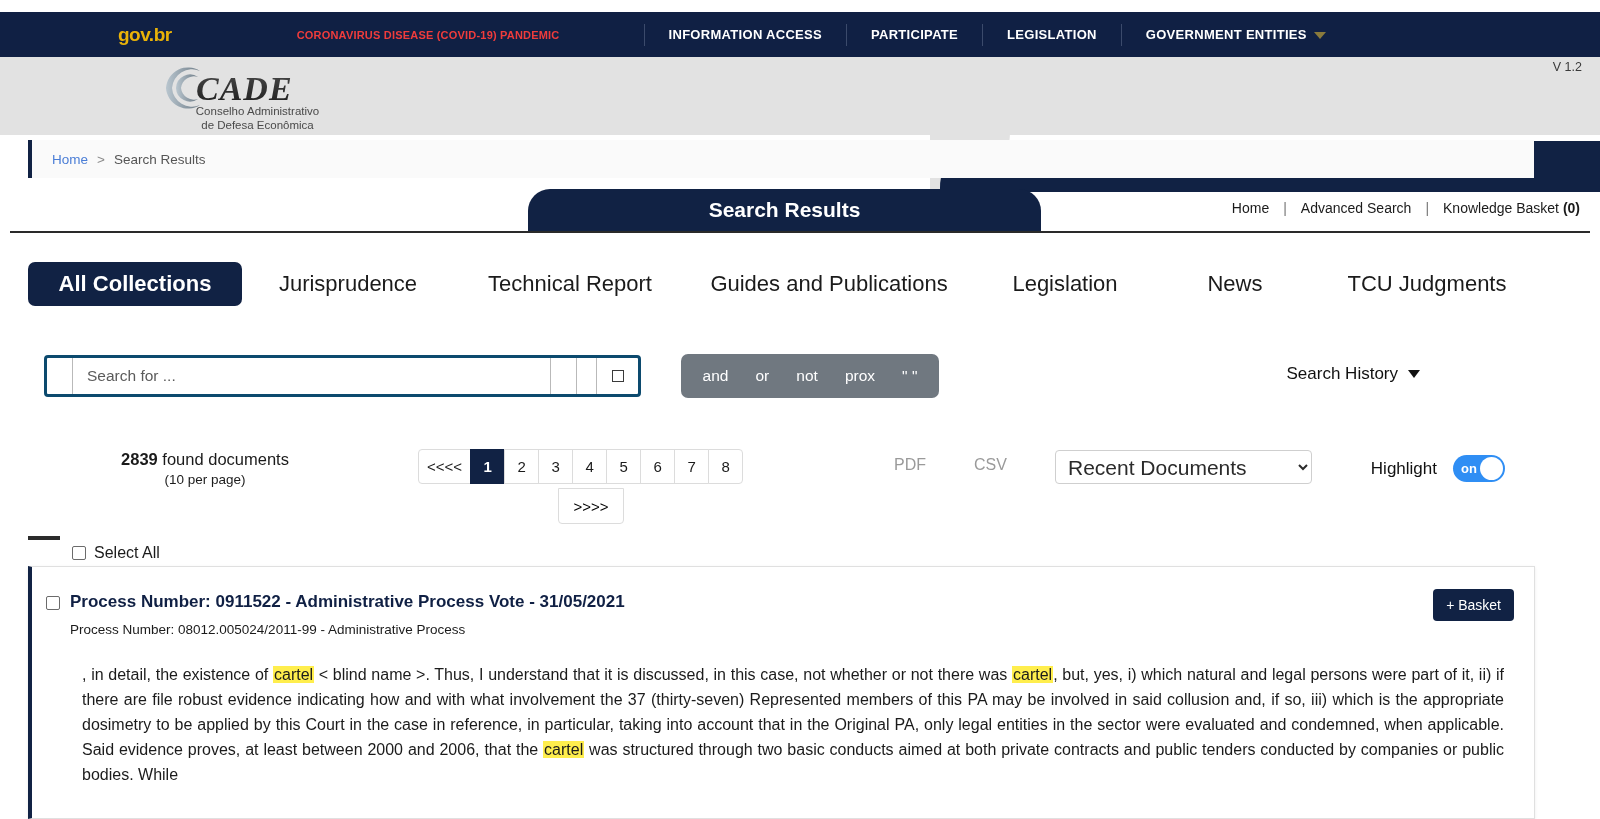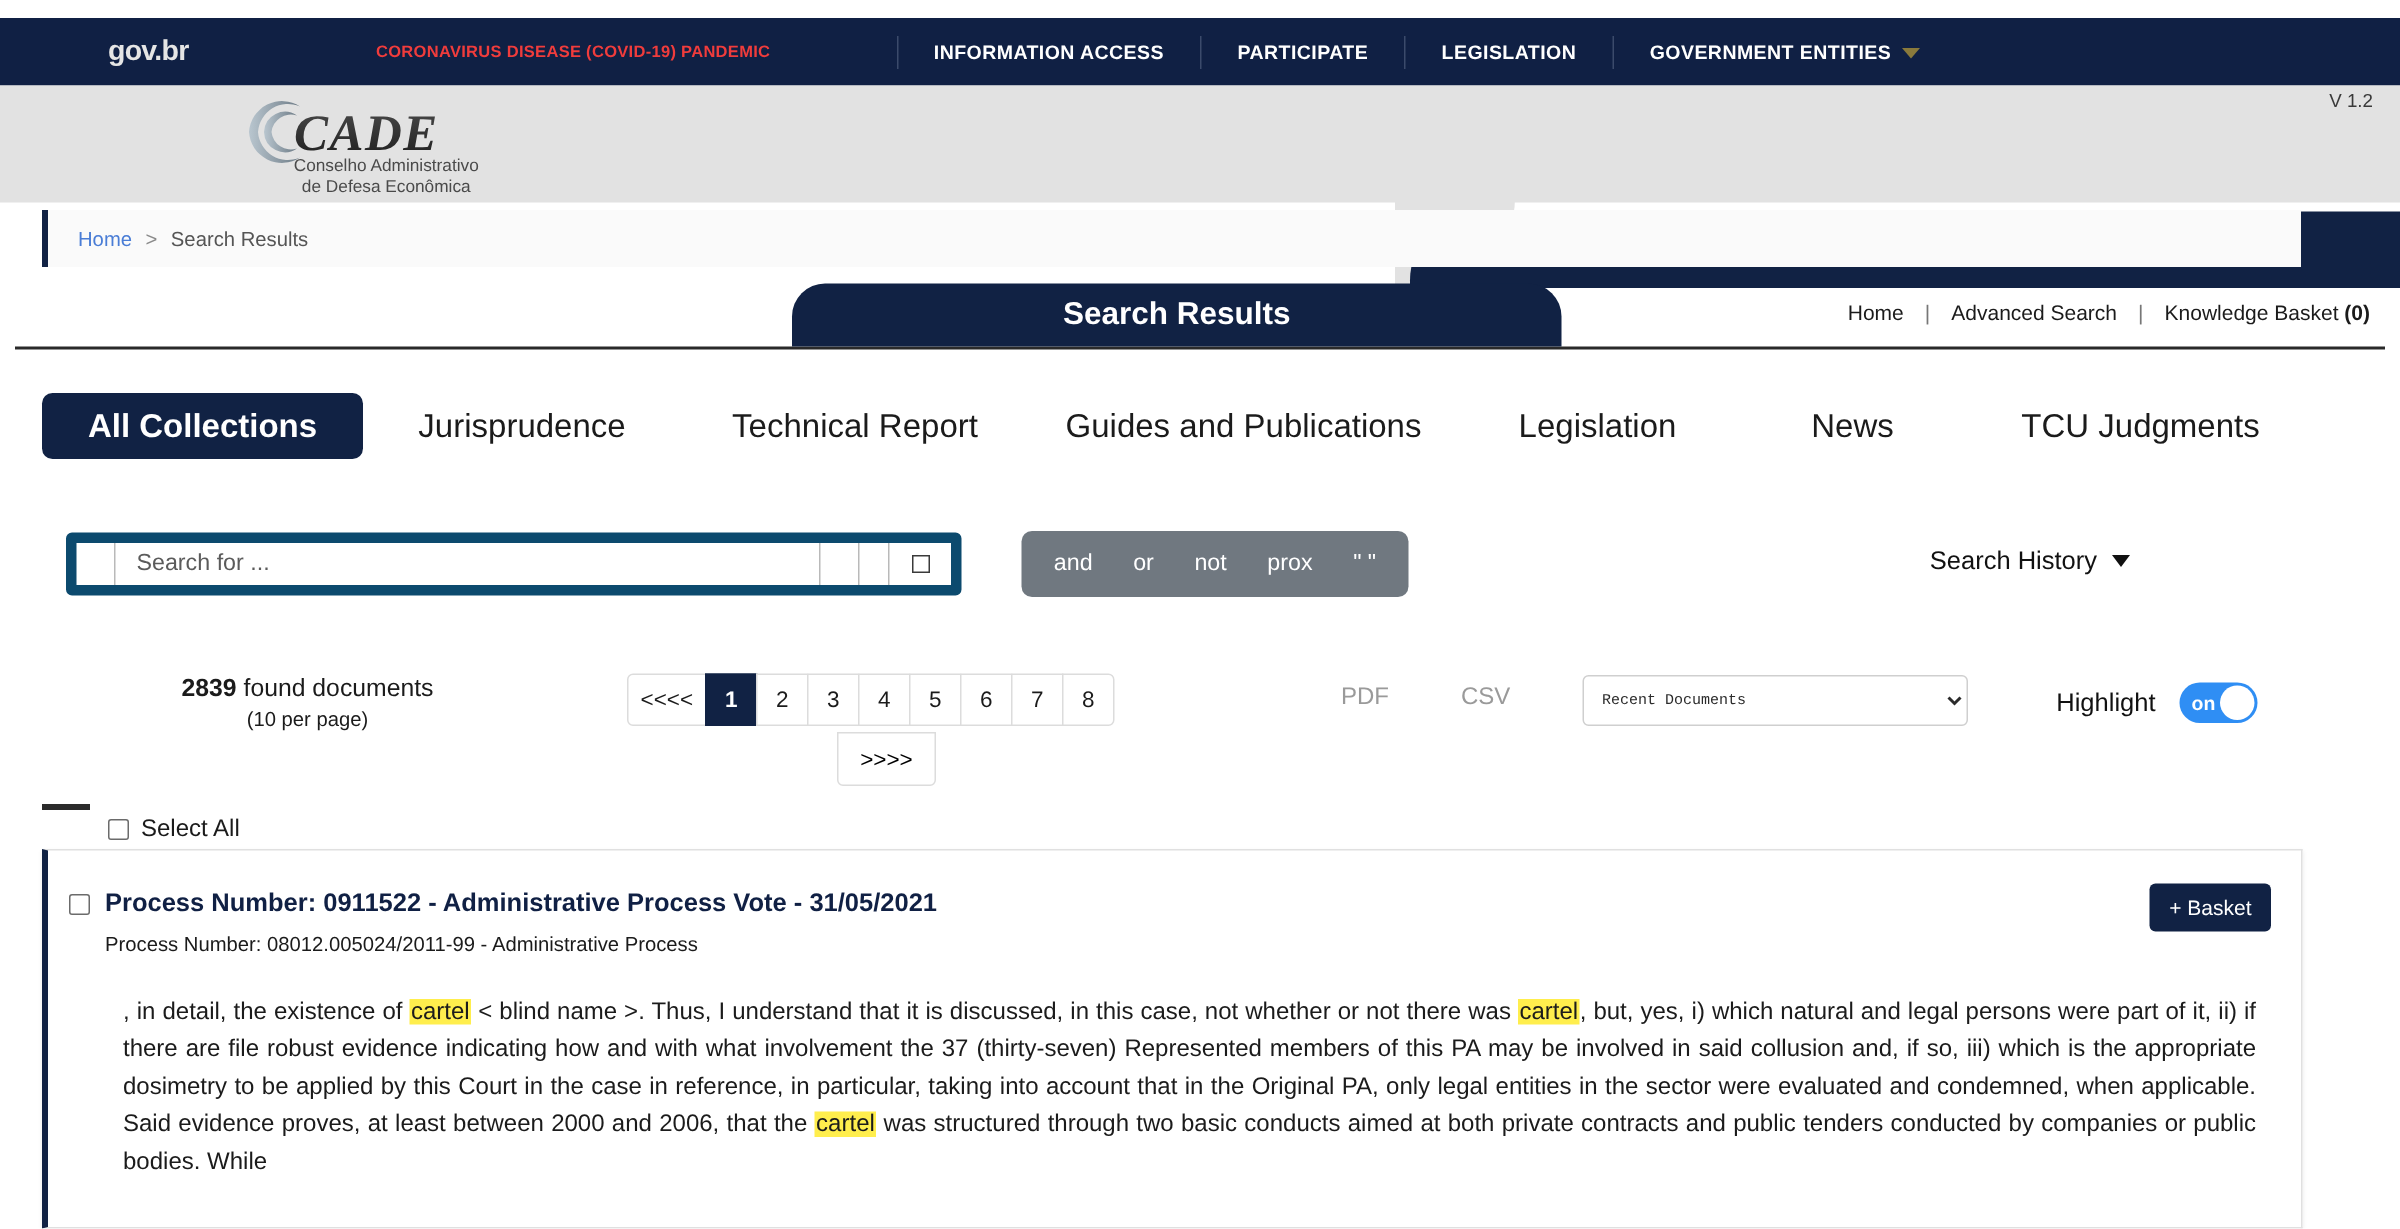--- a/index.html
+++ b/index.html
@@ -11,22 +11,22 @@
     overflow: hidden;
   }
   .page { position: relative; width: 1600px; height: 819px; background:#fff; }
 
   
   .govbar {
     position:absolute; left:0; top:12px; width:1600px; height:45px;
     background:#102044; display:flex; align-items:center;
   }
   .govbr-logo {
-    color:#e5e5e5; font-weight:bold; font-size:19px; letter-spacing:-0.5px;
-    margin-left:72px;
+    color:#eab308; font-weight:bold; font-size:19px; letter-spacing:-0.5px;
+    margin-left:118px;
   }
   .gov-center {
     color:#f03c3c; font-weight:bold; font-size:11px; letter-spacing:0.2px;
     margin-left:125px; white-space:nowrap;
   }
   .gov-links { display:flex; align-items:center; margin-left:48px;padding-left:36px; }
   .gov-sep { width:1px; height:22px; background:#3b4a6b; margin:0 0px; }
   .gov-link {
     color:#fff; font-weight:bold; font-size:13px; letter-spacing:0.3px;
     padding:0 24px; white-space:nowrap; cursor:pointer;
@@ -107,21 +107,21 @@
     justify-content:center; font-size:22px; color:#1b1b1b; cursor:pointer;
     white-space:nowrap;
   }
   .tab.active {
     background:#112244; color:#fff; border-radius:7px; font-weight:bold;
   }
 
   
   .searchbox {
     position:absolute; left:44px; top:355px; width:597px; height:42px;
-    border:7px solid #0c4a6e; border-radius:4px; background:#fff; display:flex;
+    border:3px solid #0c4a6e; border-radius:4px; background:#fff; display:flex;
   }
   .sb-left { width:26px; border-right:1px solid #b9b9b9; height:100%; }
   .sb-input {
     flex:1; border:none; outline:none; font-size:15.5px; color:#5b5b5b;
     padding-left:14px; background:transparent;
     font-family:"Liberation Sans", sans-serif;
   }
   .sb-input::placeholder { color:#5b5b5b; }
   .sb-cell { width:26px; border-left:1px solid #b9b9b9; height:100%; }
   .sb-cell.wide { width:20px; }
@@ -170,22 +170,22 @@
     border:1px solid #dcdcdc; background:#fff; display:flex;
     align-items:center; justify-content:center; font-size:15px; cursor:pointer;
     border-radius:0 0 4px 4px;
   }
   .expbtn {
     position:absolute; top:456px; font-size:16px; color:#9a9a9a; cursor:pointer;
   }
   .sortsel {
     position:absolute; left:1055px; top:450px; width:257px; height:34px;
     border:1px solid #cfcfcf; border-radius:4px; background:#fff;
-    font-size:10px; color:#2b2b2b; padding:0 8px;
-    font-family:Liberation Mono, monospace;
+    font-size:21px; color:#2b2b2b; padding:0 8px;
+    font-family:Liberation Sans, sans-serif;
   }
   .hl {
     position:absolute; right:95px; top:455px; font-size:17px; color:#111;
     display:flex; align-items:center;
   }
   .toggle {
     width:52px; height:27px; background:#2f8ef4; border-radius:14px;
     margin-left:16px; position:relative; cursor:pointer; display:flex;
     align-items:center;
   }

